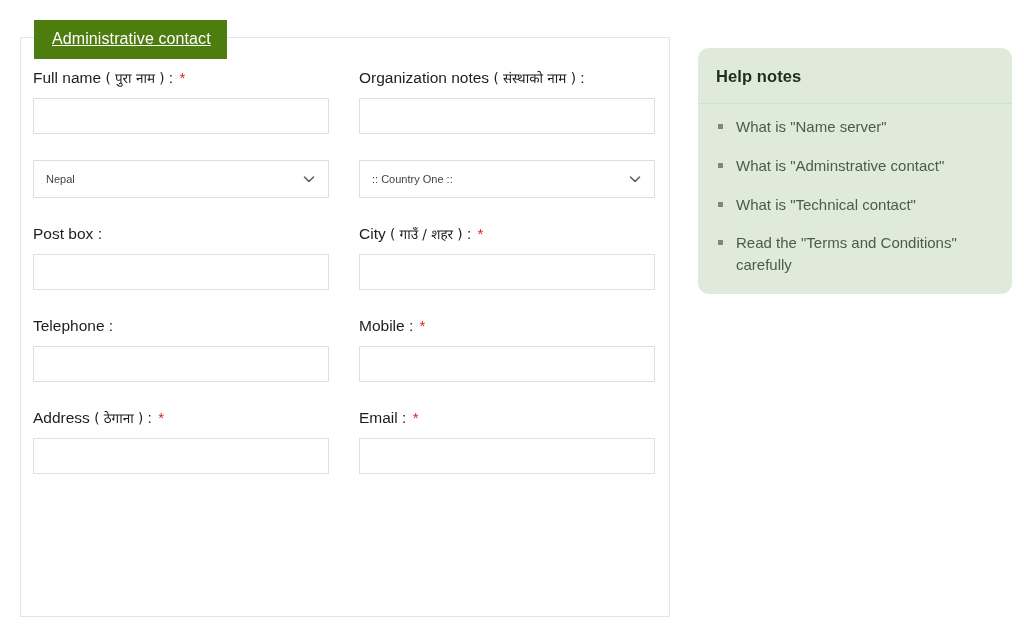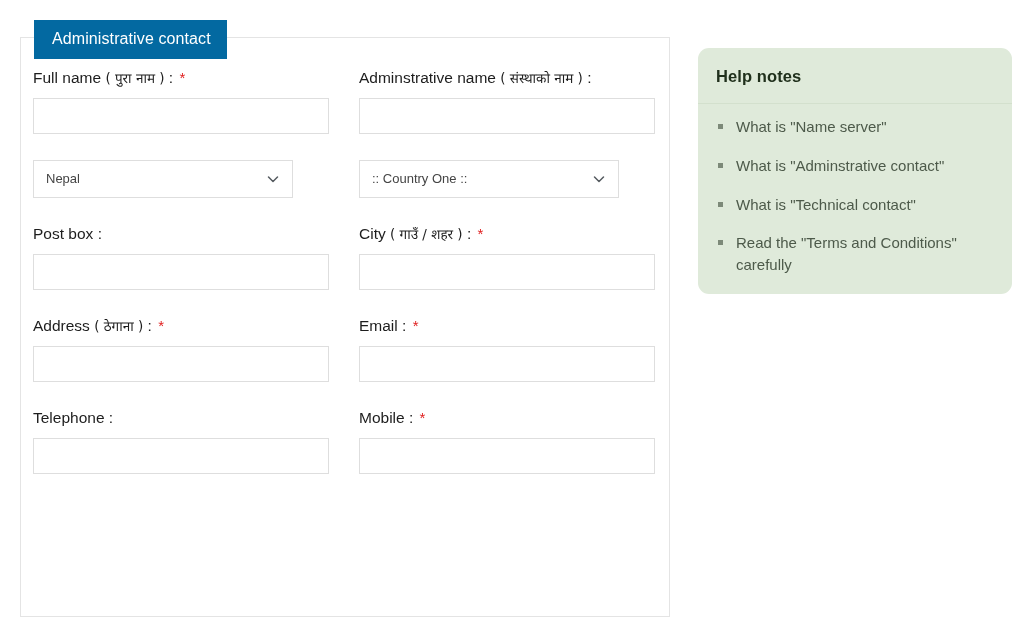--- a/index.html
+++ b/index.html
@@ -30,27 +30,28 @@
     height: 580px;
     box-sizing: border-box;
     border: 1px solid #e4e4e4;
     background: #ffffff;
   }
 
   .panel-tab {
     position: absolute;
     left: 13px;
     top: -18px;
-    background: #0369a1;
+    background: #4d7c0f;
     color: #ffffff;
     font-size: 16px;
     line-height: 1;
     padding: 11px 16px 12px 18px;
     letter-spacing: 0.1px;
     white-space: nowrap;
+    text-decoration: underline;
   }
 
   .form-body {
     position: absolute;
     left: 0;
     top: 30px;
     width: 650px;
     padding: 0;
   }
 
@@ -99,28 +100,28 @@
     border-radius: 0;
   }
 
   .select-wrap {
     position: relative;
     width: 296px;
     height: 38px;
   }
   .select-box {
     box-sizing: border-box;
-    width: 260px;
+    width: 296px;
     height: 38px;
     border: 1px solid #dedede;
     background: #ffffff;
     display: flex;
     align-items: center;
     padding: 0 10px 0 12px;
-    font-size: 13px;
+    font-size: 11px;
     color: #444444;
     justify-content: space-between;
   }
   .select-value {
     flex: 1 1 auto;
     white-space: nowrap;
     overflow: hidden;
   }
   .chevron {
     flex: 0 0 auto;
@@ -187,21 +188,21 @@
           <label class="field-label">
             <span>Full name</span>
             <span class="np">( पुरा नाम )</span>
             <span>:</span>
             <span class="req">*</span>
           </label>
           <input class="text-input" type="text" value="" style="">
         </div>
         <div class="field">
           <label class="field-label">
-            <span>Adminstrative name</span>
+            <span>Organization notes</span>
             <span class="np">( संस्थाको नाम )</span>
             <span>:</span>
           </label>
           <input class="text-input" type="text" value="" style="">
         </div>
       </div>
 
       <div class="form-row">
         <div class="field">
           <div class="select-wrap">
@@ -244,48 +245,48 @@
             <span>:</span>
             <span class="req">*</span>
           </label>
           <input class="text-input" type="text" value="" style="">
         </div>
       </div>
 
       <div class="form-row">
         <div class="field">
           <label class="field-label">
+            <span>Telephone</span>
+            <span>:</span>
+          </label>
+          <input class="text-input" type="text" value="" style="">
+        </div>
+        <div class="field">
+          <label class="field-label">
+            <span>Mobile</span>
+            <span>:</span>
+            <span class="req">*</span>
+          </label>
+          <input class="text-input" type="text" value="" style="">
+        </div>
+      </div>
+
+      <div class="form-row">
+        <div class="field">
+          <label class="field-label">
             <span>Address</span>
             <span class="np">( ठेगाना )</span>
             <span>:</span>
             <span class="req">*</span>
           </label>
           <input class="text-input" type="text" value="" style="">
         </div>
         <div class="field">
           <label class="field-label">
             <span>Email</span>
-            <span>:</span>
-            <span class="req">*</span>
-          </label>
-          <input class="text-input" type="text" value="" style="">
-        </div>
-      </div>
-
-      <div class="form-row">
-        <div class="field">
-          <label class="field-label">
-            <span>Telephone</span>
-            <span>:</span>
-          </label>
-          <input class="text-input" type="text" value="" style="">
-        </div>
-        <div class="field">
-          <label class="field-label">
-            <span>Mobile</span>
             <span>:</span>
             <span class="req">*</span>
           </label>
           <input class="text-input" type="text" value="" style="">
         </div>
       </div>
 
     </div>
   </section>
 

